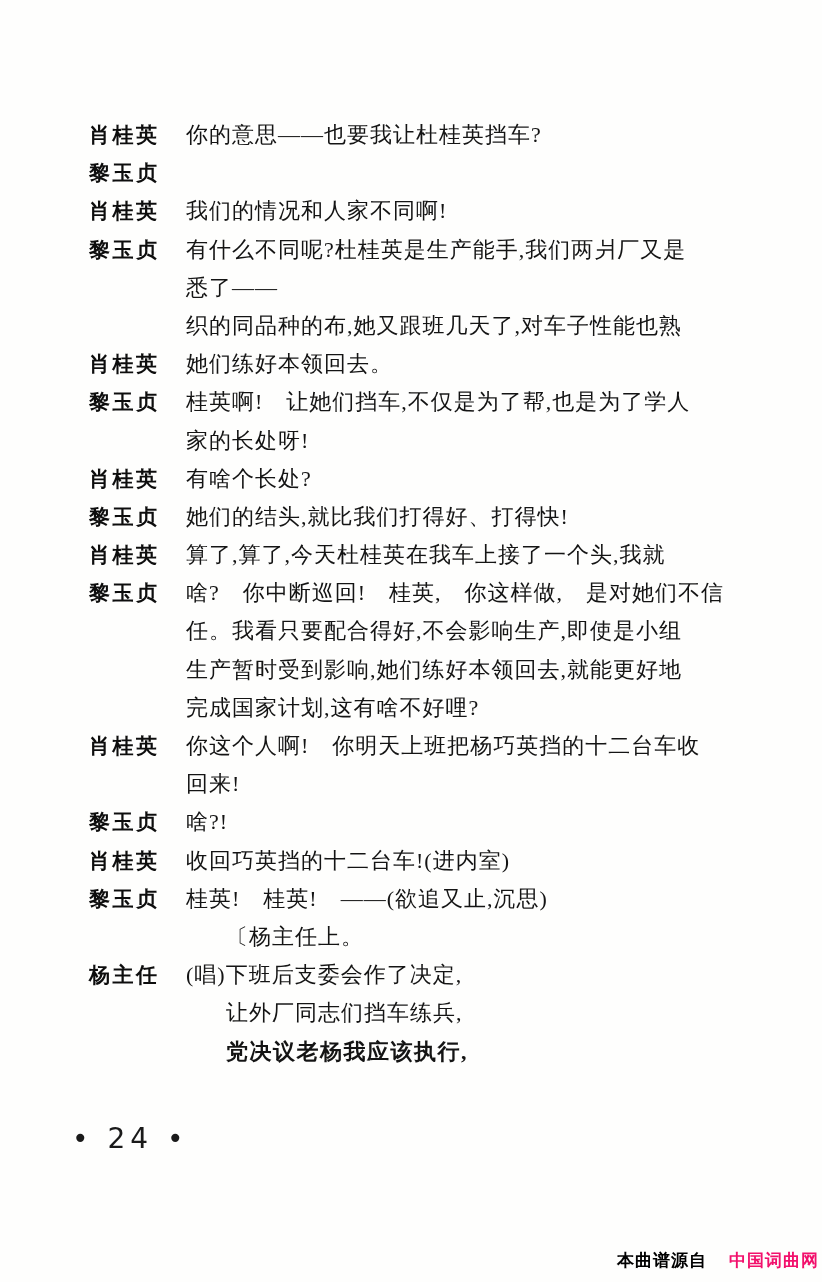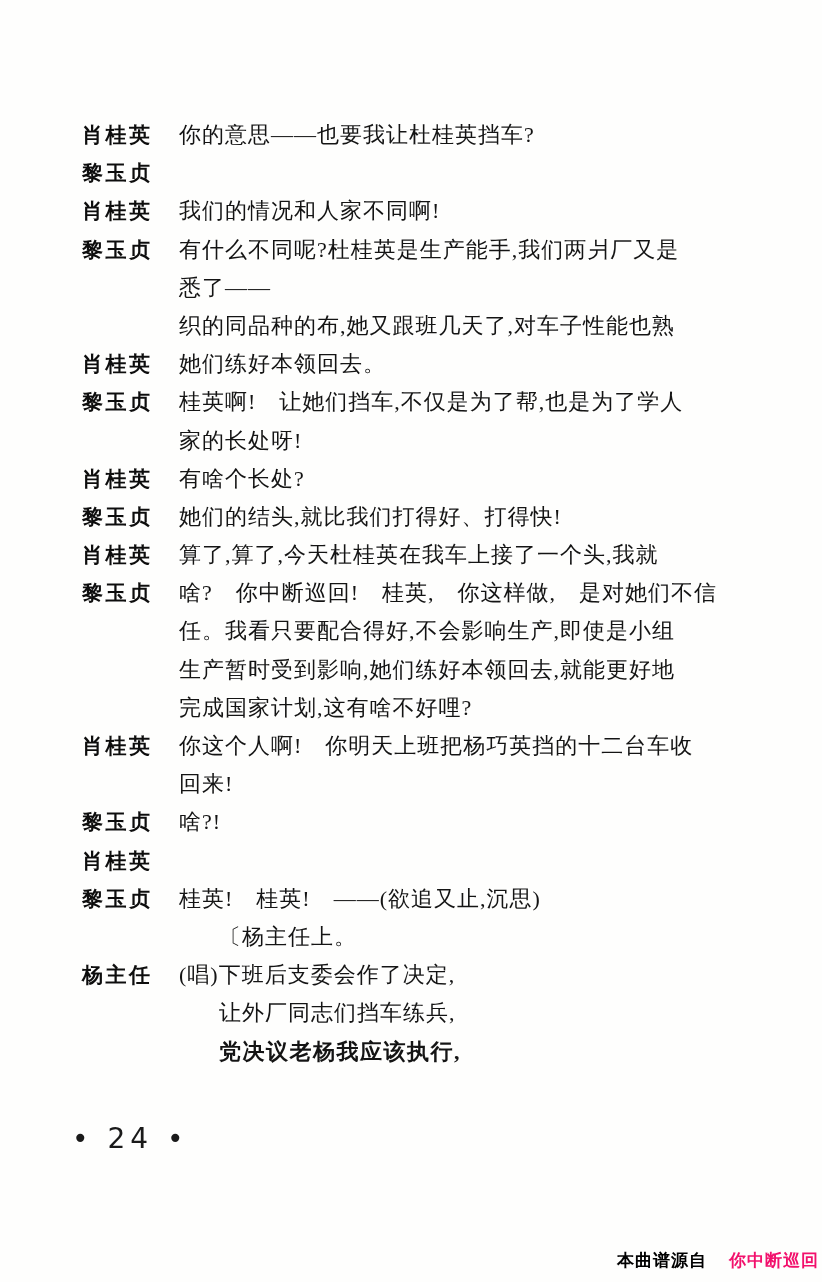--- a/index.html
+++ b/index.html
@@ -12,21 +12,21 @@
     width: 822px;
     height: 1282px;
     background: #fefefd;
     overflow: hidden;
     font-family: "Liberation Serif", "DejaVu Serif", serif;
     color: #141414;
   }
   .content {
     position: absolute;
     top: 116px;
-    left: 82px;
+    left: 89px;
     width: 700px;
   }
   .line {
     display: flex;
     align-items: baseline;
     height: 38.2px;
     line-height: 38.2px;
     font-size: 22px;
     letter-spacing: 1px;
     white-space: nowrap;
@@ -153,20 +153,21 @@
       <div class="line continuation">
         <span class="speaker"></span>
         <span class="text">回来!</span>
       </div>
       <div class="line dialogue">
         <span class="speaker">黎玉贞</span>
         <span class="text">啥?!</span>
       </div>
       <div class="line dialogue">
         <span class="speaker">肖桂英</span>
+        <span class="text">收回巧英挡的十二台车!(进内室)</span>
       </div>
       <div class="line dialogue">
         <span class="speaker">黎玉贞</span>
         <span class="text">桂英!　桂英!　——(欲追又止,沉思)</span>
       </div>
       <div class="line stage">
         <span class="speaker"></span>
         <span class="text">〔杨主任上。</span>
       </div>
       <div class="line dialogue">
@@ -180,16 +181,16 @@
       <div class="line lyric-bold">
         <span class="speaker"></span>
         <span class="text">党决议老杨我应该执行,</span>
       </div>
     </div>
 
   <div class="page-number">• 24 •</div>
 
   <div class="footer">
     <span class="prefix">本曲谱源自</span>
-    <span class="site" style="color: rgb(242, 16, 108);">你中断巡回</span>
+    <span class="site" style="color: rgb(242, 16, 108);">中国词曲网</span>
   </div>
 
 </div>
 
 </body></html>

